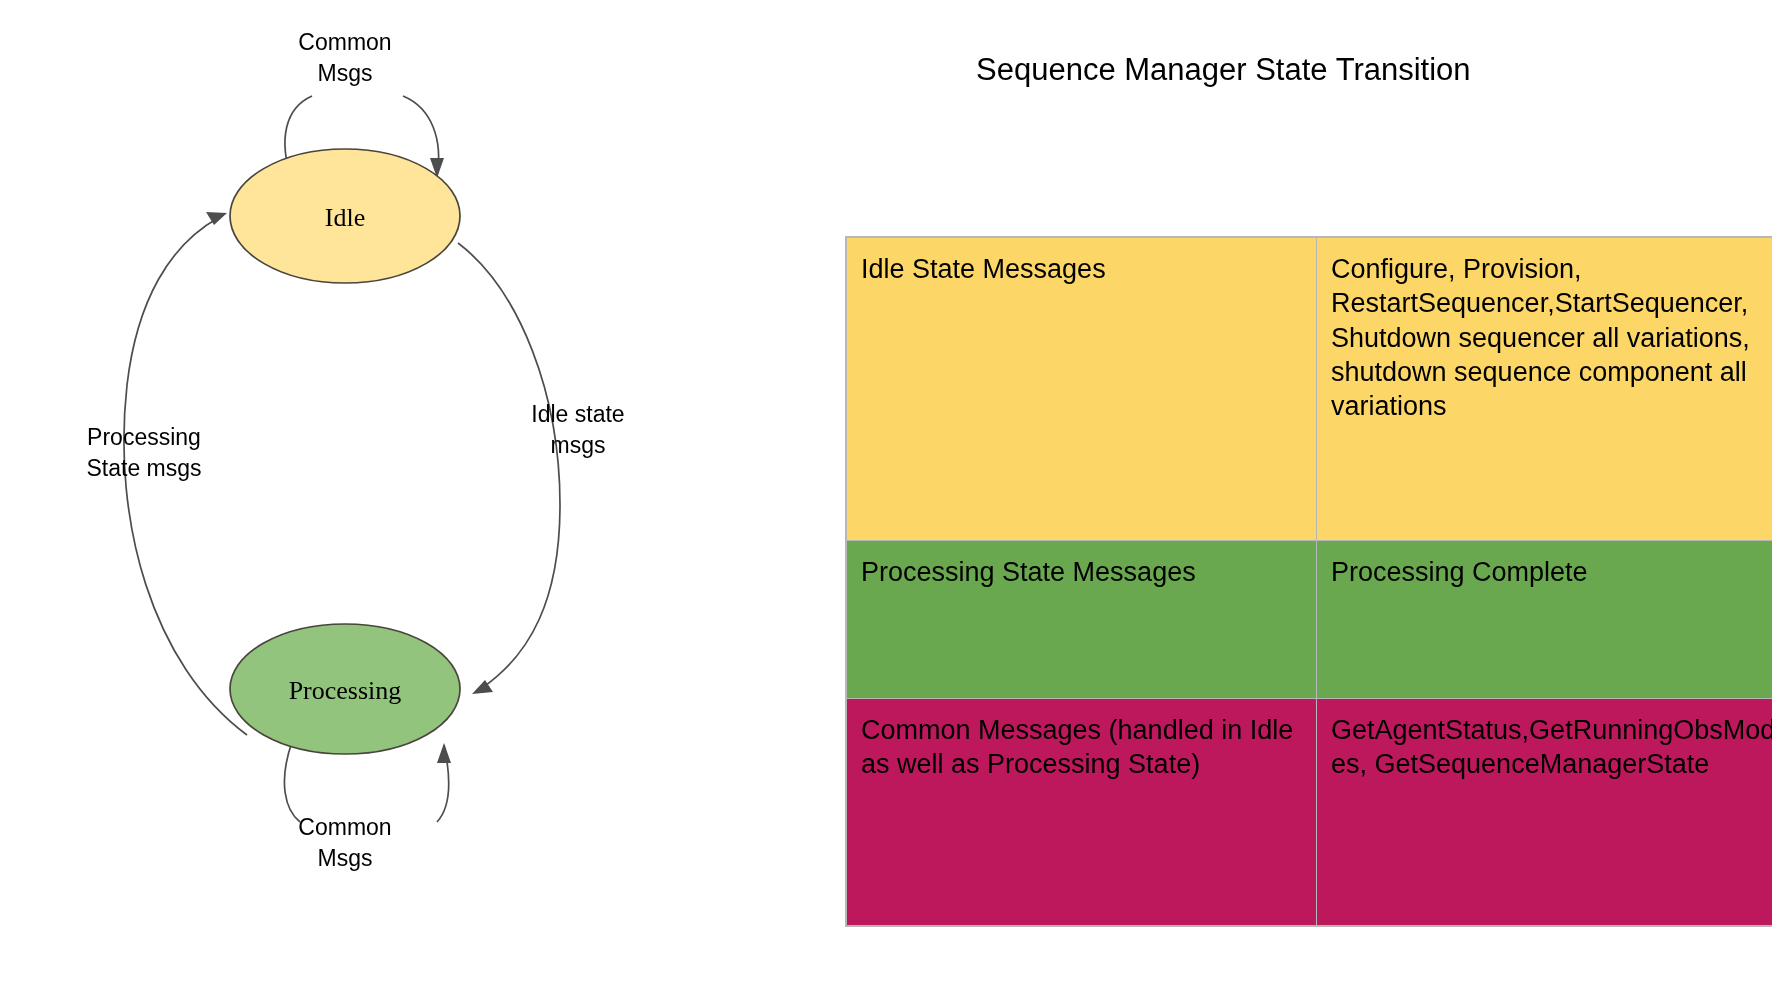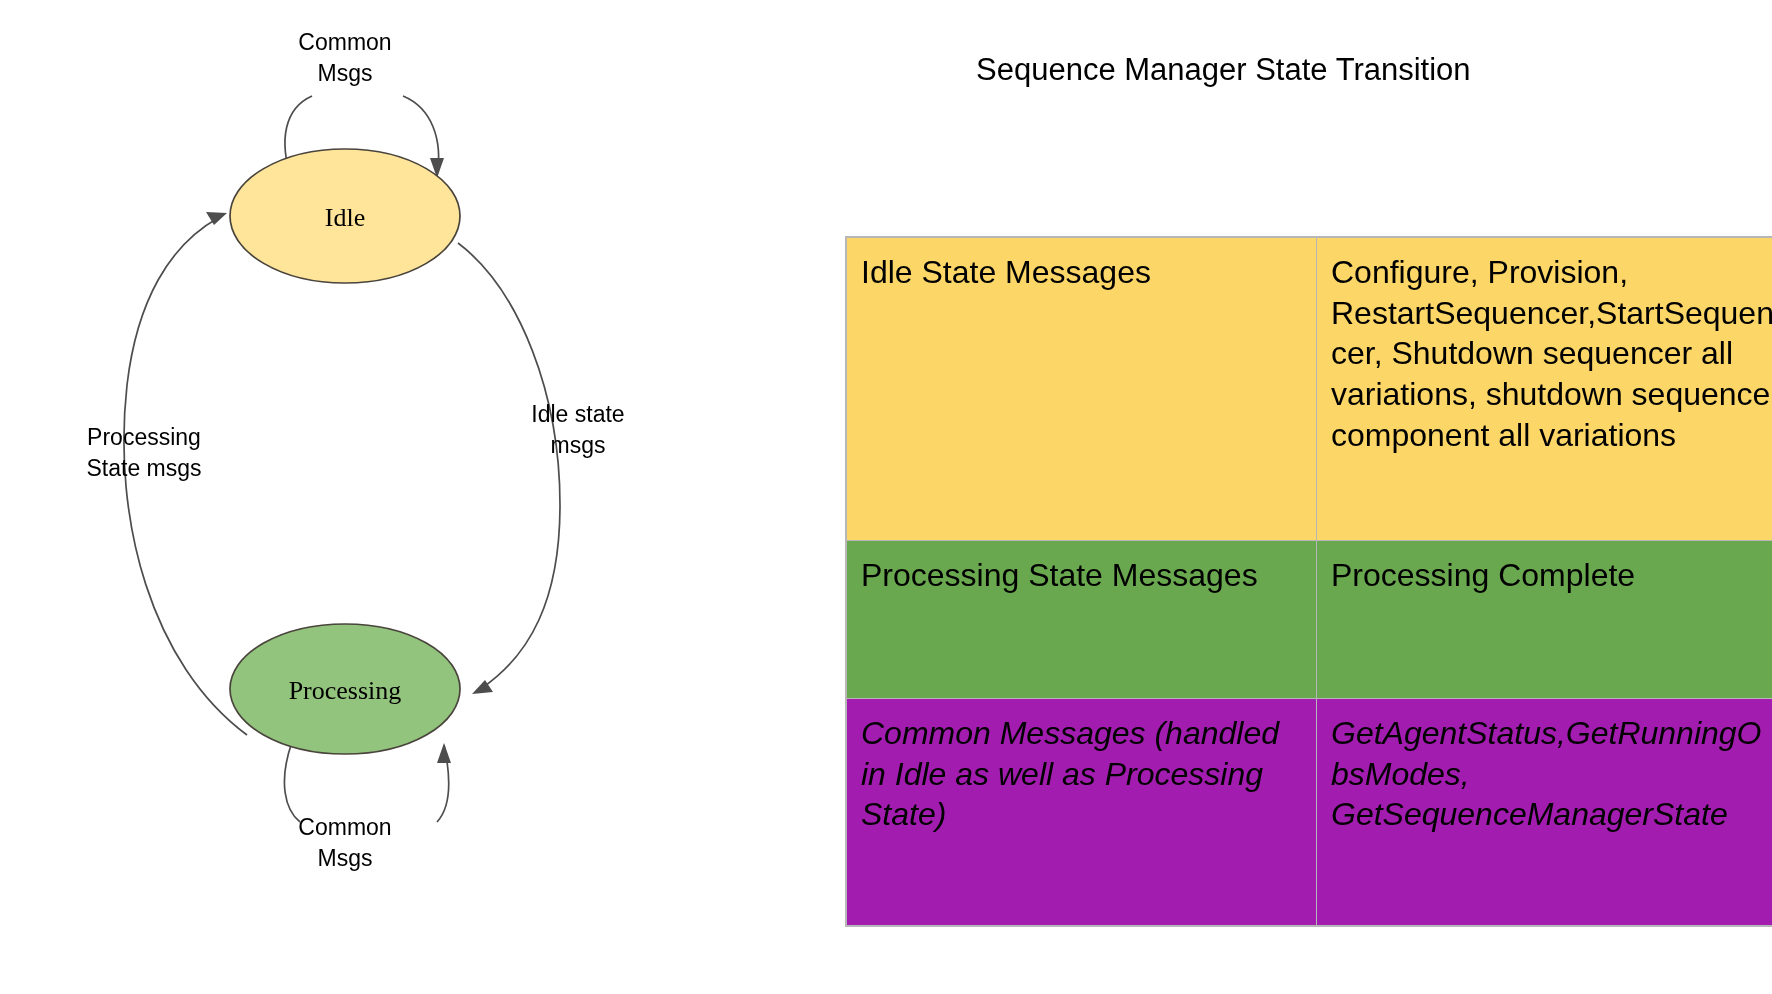--- a/index.html
+++ b/index.html
@@ -65,32 +65,32 @@
     width: 887px;
     border-collapse: collapse;
     table-layout: fixed;
     border: 2px solid #b7b7b7;
   }
   #legend-table td {
     border: 1px solid #b7b7b7;
     vertical-align: top;
     padding: 14px 13px 12px 14px;
     font-family: "Liberation Sans", sans-serif;
-    font-size: 32px;
+    font-size: 27px;
     line-height: 1.27;
     color: #000000;
     word-break: break-word;
     overflow-wrap: break-word;
   }
   #legend-table td.col-left  { width: 442px; }
   #legend-table td.col-right { width: 445px; }
 
   tr.row-idle       td { background: #fcd667; height: 276px; }
   tr.row-processing td { background: #6aa84f; height: 131px; margin-top: 8px; }
-  tr.row-common     td { background: #a21caf; height: 200px; font-style: italic; }
+  tr.row-common     td { background: #be185d; height: 200px; }
 </style>
 </head>
 <body>
 
 <div id="title">Sequence Manager State Transition</div>
 
 <div id="diagram">
   <svg width="800" height="994" viewBox="0 0 800 994" xmlns="http://www.w3.org/2000/svg">
 
     <g>

